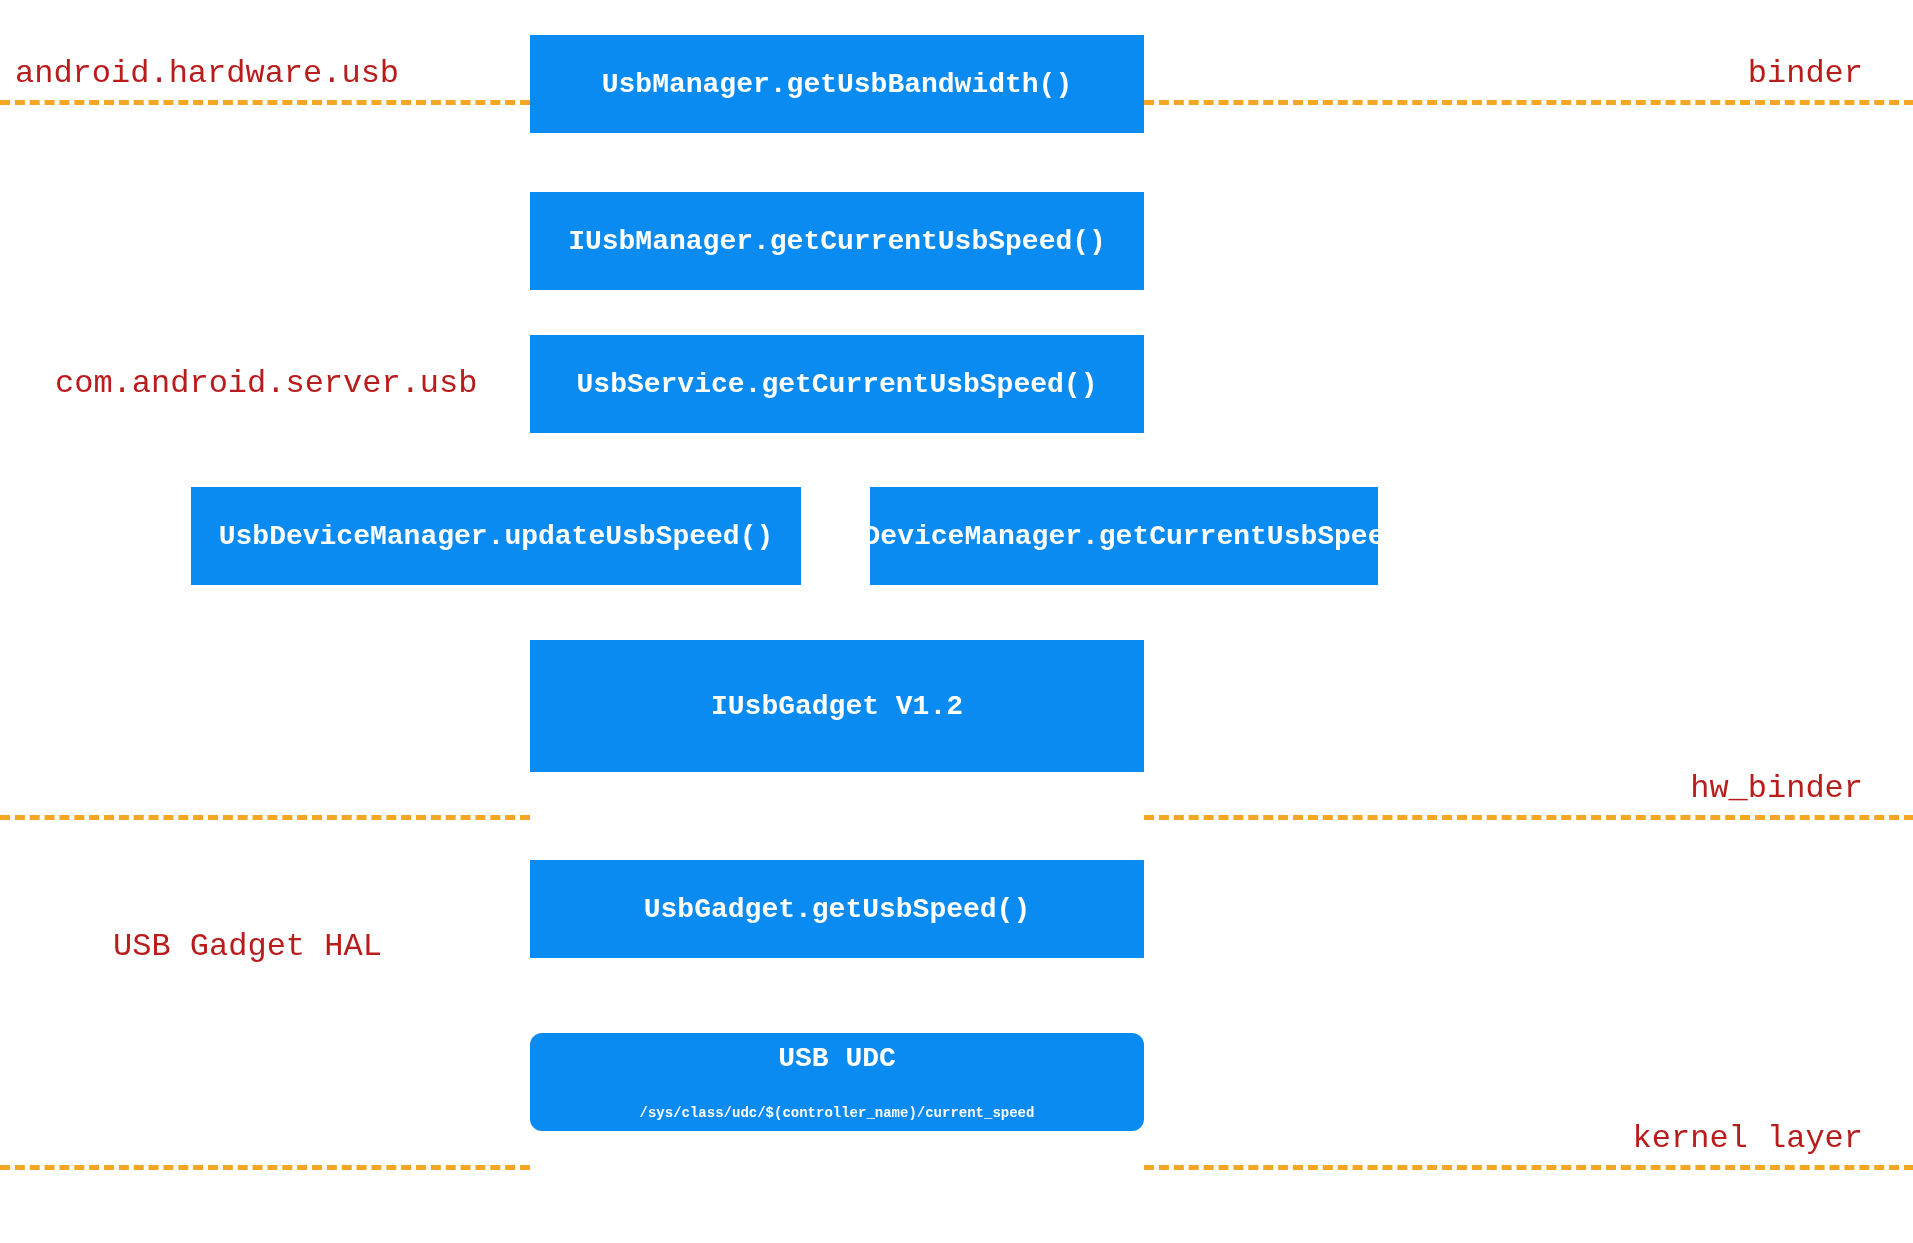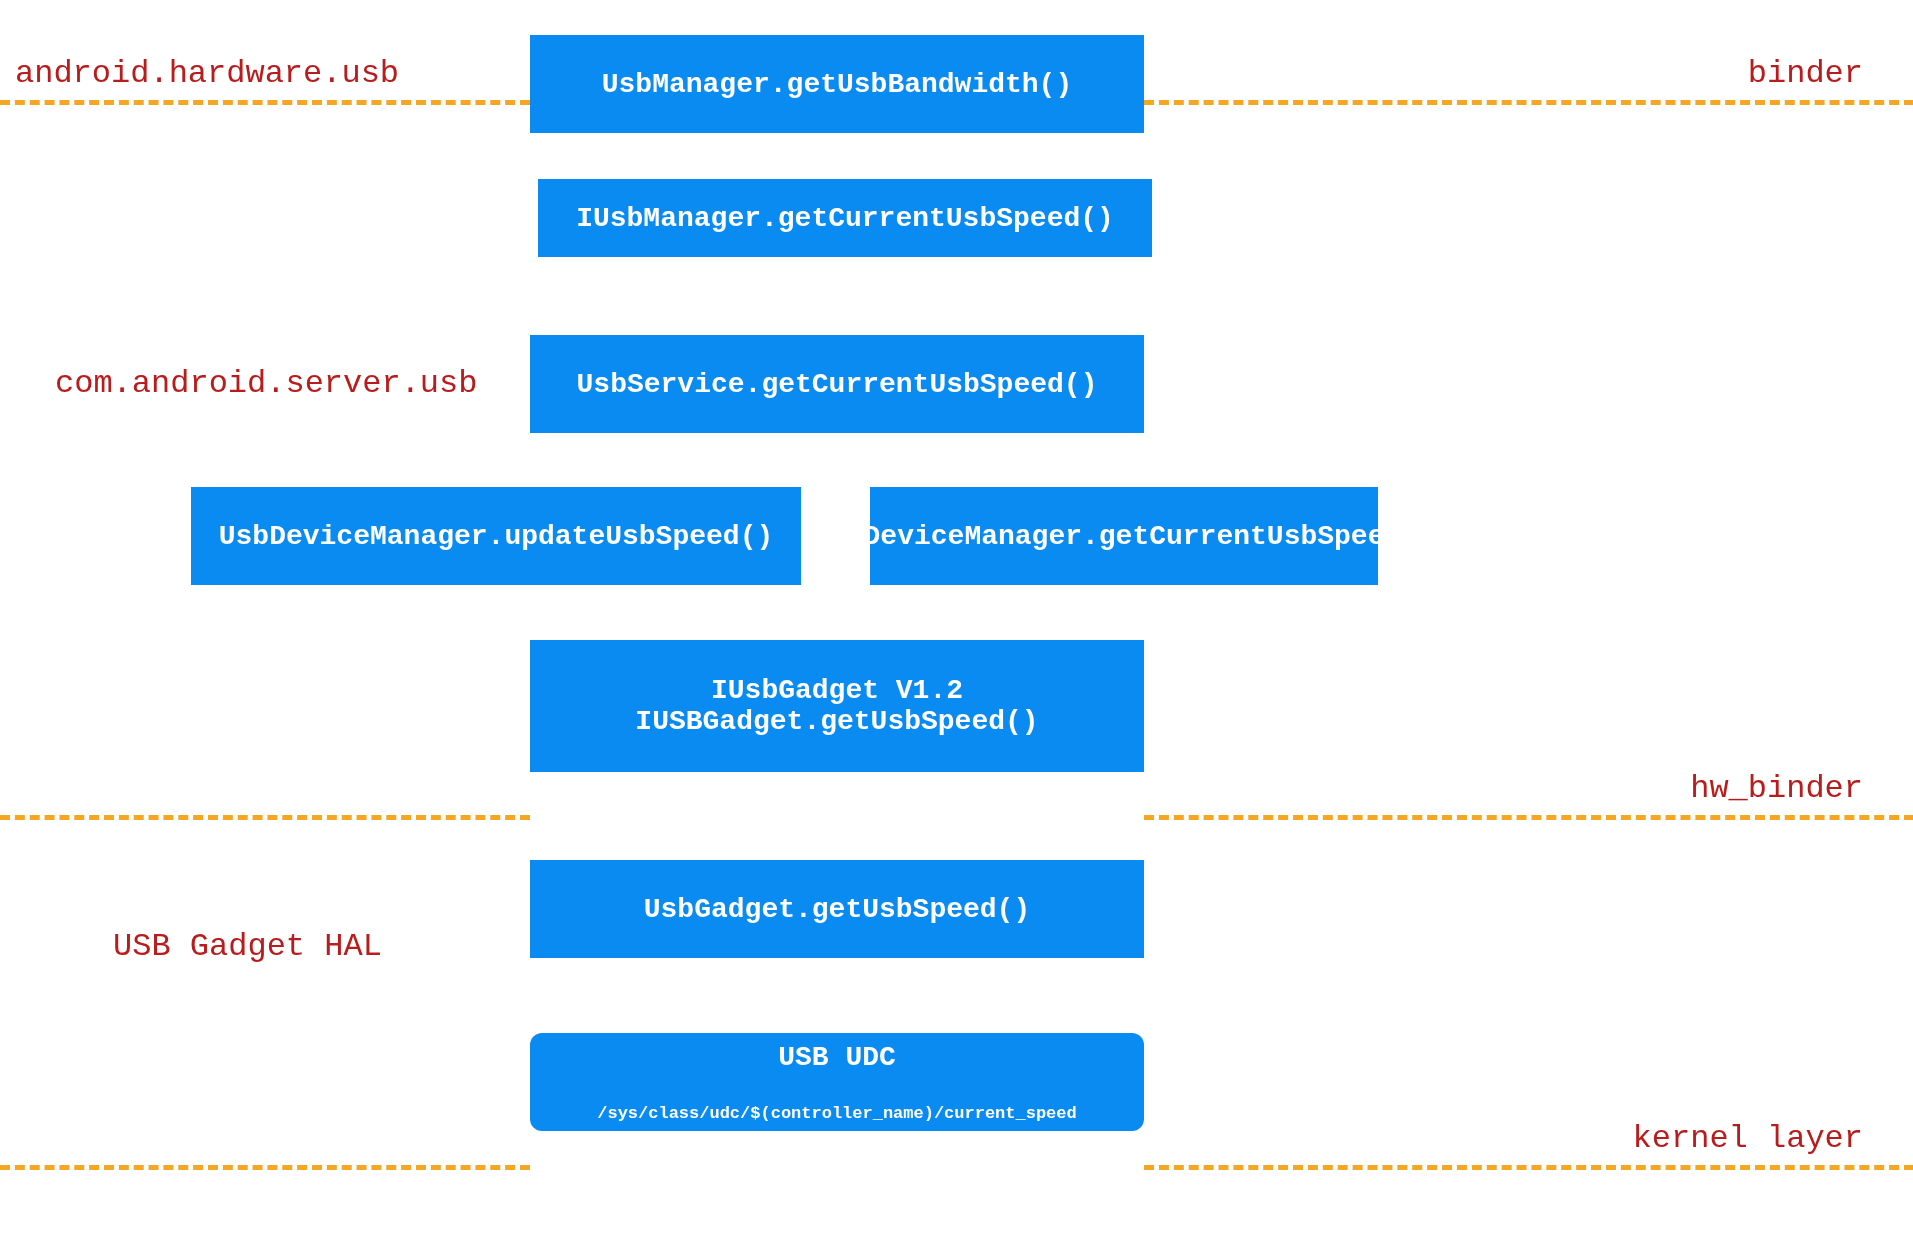--- a/index.html
+++ b/index.html
@@ -19,21 +19,21 @@
     align-items: center;
     justify-content: center;
     font-weight: bold;
     position: absolute;
   }
   .box-text {
     font-size: 28px;
     white-space: pre;
   }
   .box-subtext {
-    font-size: 17px;
+    font-size: 14px;
     text-align: center;
     margin-top: 31px;
   }
   .label {
     position: absolute;
     color: #b91c1c;
     font-size: 32px;
     font-family: 'Courier New', Courier, monospace;
     white-space: nowrap;
   }
@@ -60,39 +60,38 @@
 <div class="label" style="left:113px; top:928px;">USB Gadget HAL</div>
 
 <div class="label" style="right:50px; top:55px;">binder</div>
 <div class="label" style="right:50px; top:770px;">hw_binder</div>
 <div class="label" style="right:50px; top:1120px;">kernel layer</div>
 
 <div class="box" style="left:530px; top:35px; width:614px; height:98px;">
   <div class="box-text">UsbManager.getUsbBandwidth()</div>
 </div>
 
-<div class="box" style="left:530px; top:179px; width:614px; height:78px;margin-left:8px;">
+<div class="box" style="left:530px; top:192px; width:614px; height:98px;">
   <div class="box-text">IUsbManager.getCurrentUsbSpeed()</div>
 </div>
 
 <div class="box" style="left:530px; top:335px; width:614px; height:98px;">
   <div class="box-text">UsbService.getCurrentUsbSpeed()</div>
 </div>
 
 <div class="box" style="left:191px; top:487px; width:610px; height:98px;">
   <div class="box-text">UsbDeviceManager.updateUsbSpeed()</div>
 </div>
 
 <div class="box" style="left:870px; top:487px; width:508px; height:98px;">
   <div class="box-text">UsbDeviceManager.getCurrentUsbSpeed()</div>
 </div>
 
 <div class="box" style="left:530px; top:640px; width:614px; height:132px;">
   <div class="box-text">IUsbGadget V1.2</div>
-  <div class="box-text">IUSBGadget.getUsbSpeed()</div>
 </div>
 
 <div class="box" style="left:530px; top:860px; width:614px; height:98px;">
   <div class="box-text">UsbGadget.getUsbSpeed()</div>
 </div>
 
 <div class="box" style="left:530px; top:1033px; width:614px; height:98px;border-radius:12px;">
   <div class="box-text">USB UDC</div>
   <div class="box-subtext">/sys/class/udc/$(controller_name)/current_speed</div>
 </div>

